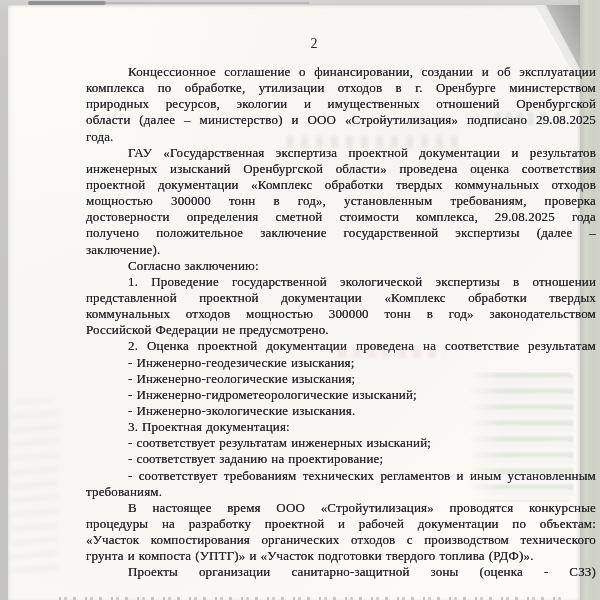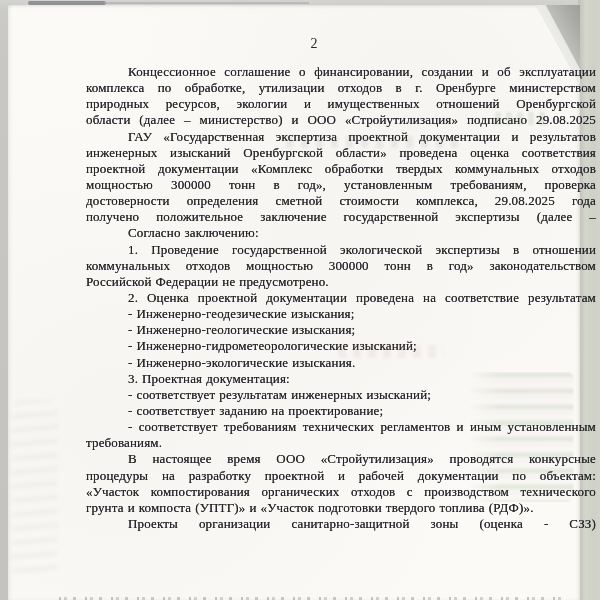--- a/index.html
+++ b/index.html
@@ -112,28 +112,31 @@
     <div class="fold-curl"></div>
   </div>
 
   <div class="page-number">2</div>
 
   <div class="textcol">
       <div class="line i j">Концессионное соглашение о финансировании, создании и об эксплуатации</div>
       <div class="line j">комплекса по обработке, утилизации отходов в г. Оренбурге министерством</div>
       <div class="line j">природных ресурсов, экологии и имущественных отношений Оренбургской</div>
       <div class="line j">области (далее – министерство) и ООО «Стройутилизация» подписано 29.08.2025</div>
+      <div class="line">года.</div>
       <div class="line i j">ГАУ «Государственная экспертиза проектной документации и результатов</div>
       <div class="line j">инженерных изысканий Оренбургской области» проведена оценка соответствия</div>
       <div class="line j">проектной документации «Комплекс обработки твердых коммунальных отходов</div>
       <div class="line j">мощностью 300000 тонн в год», установленным требованиям, проверка</div>
       <div class="line j">достоверности определения сметной стоимости комплекса, 29.08.2025 года</div>
       <div class="line j">получено положительное заключение государственной экспертизы (далее –</div>
+      <div class="line">заключение).</div>
       <div class="line i">Согласно заключению:</div>
       <div class="line i j">1. Проведение государственной экологической экспертизы в отношении</div>
+      <div class="line j">представленной проектной документации «Комплекс обработки твердых</div>
       <div class="line j">коммунальных отходов мощностью 300000 тонн в год» законодательством</div>
       <div class="line">Российской Федерации не предусмотрено.</div>
       <div class="line i j">2. Оценка проектной документации проведена на соответствие результатам</div>
       <div class="line i">- Инженерно-геодезические изыскания;</div>
       <div class="line i">- Инженерно-геологические изыскания;</div>
       <div class="line i">- Инженерно-гидрометеорологические изысканий;</div>
       <div class="line i">- Инженерно-экологические изыскания.</div>
       <div class="line i">3. Проектная документация:</div>
       <div class="line i">- соответствует результатам инженерных изысканий;</div>
       <div class="line i">- соответствует заданию на проектирование;</div>

